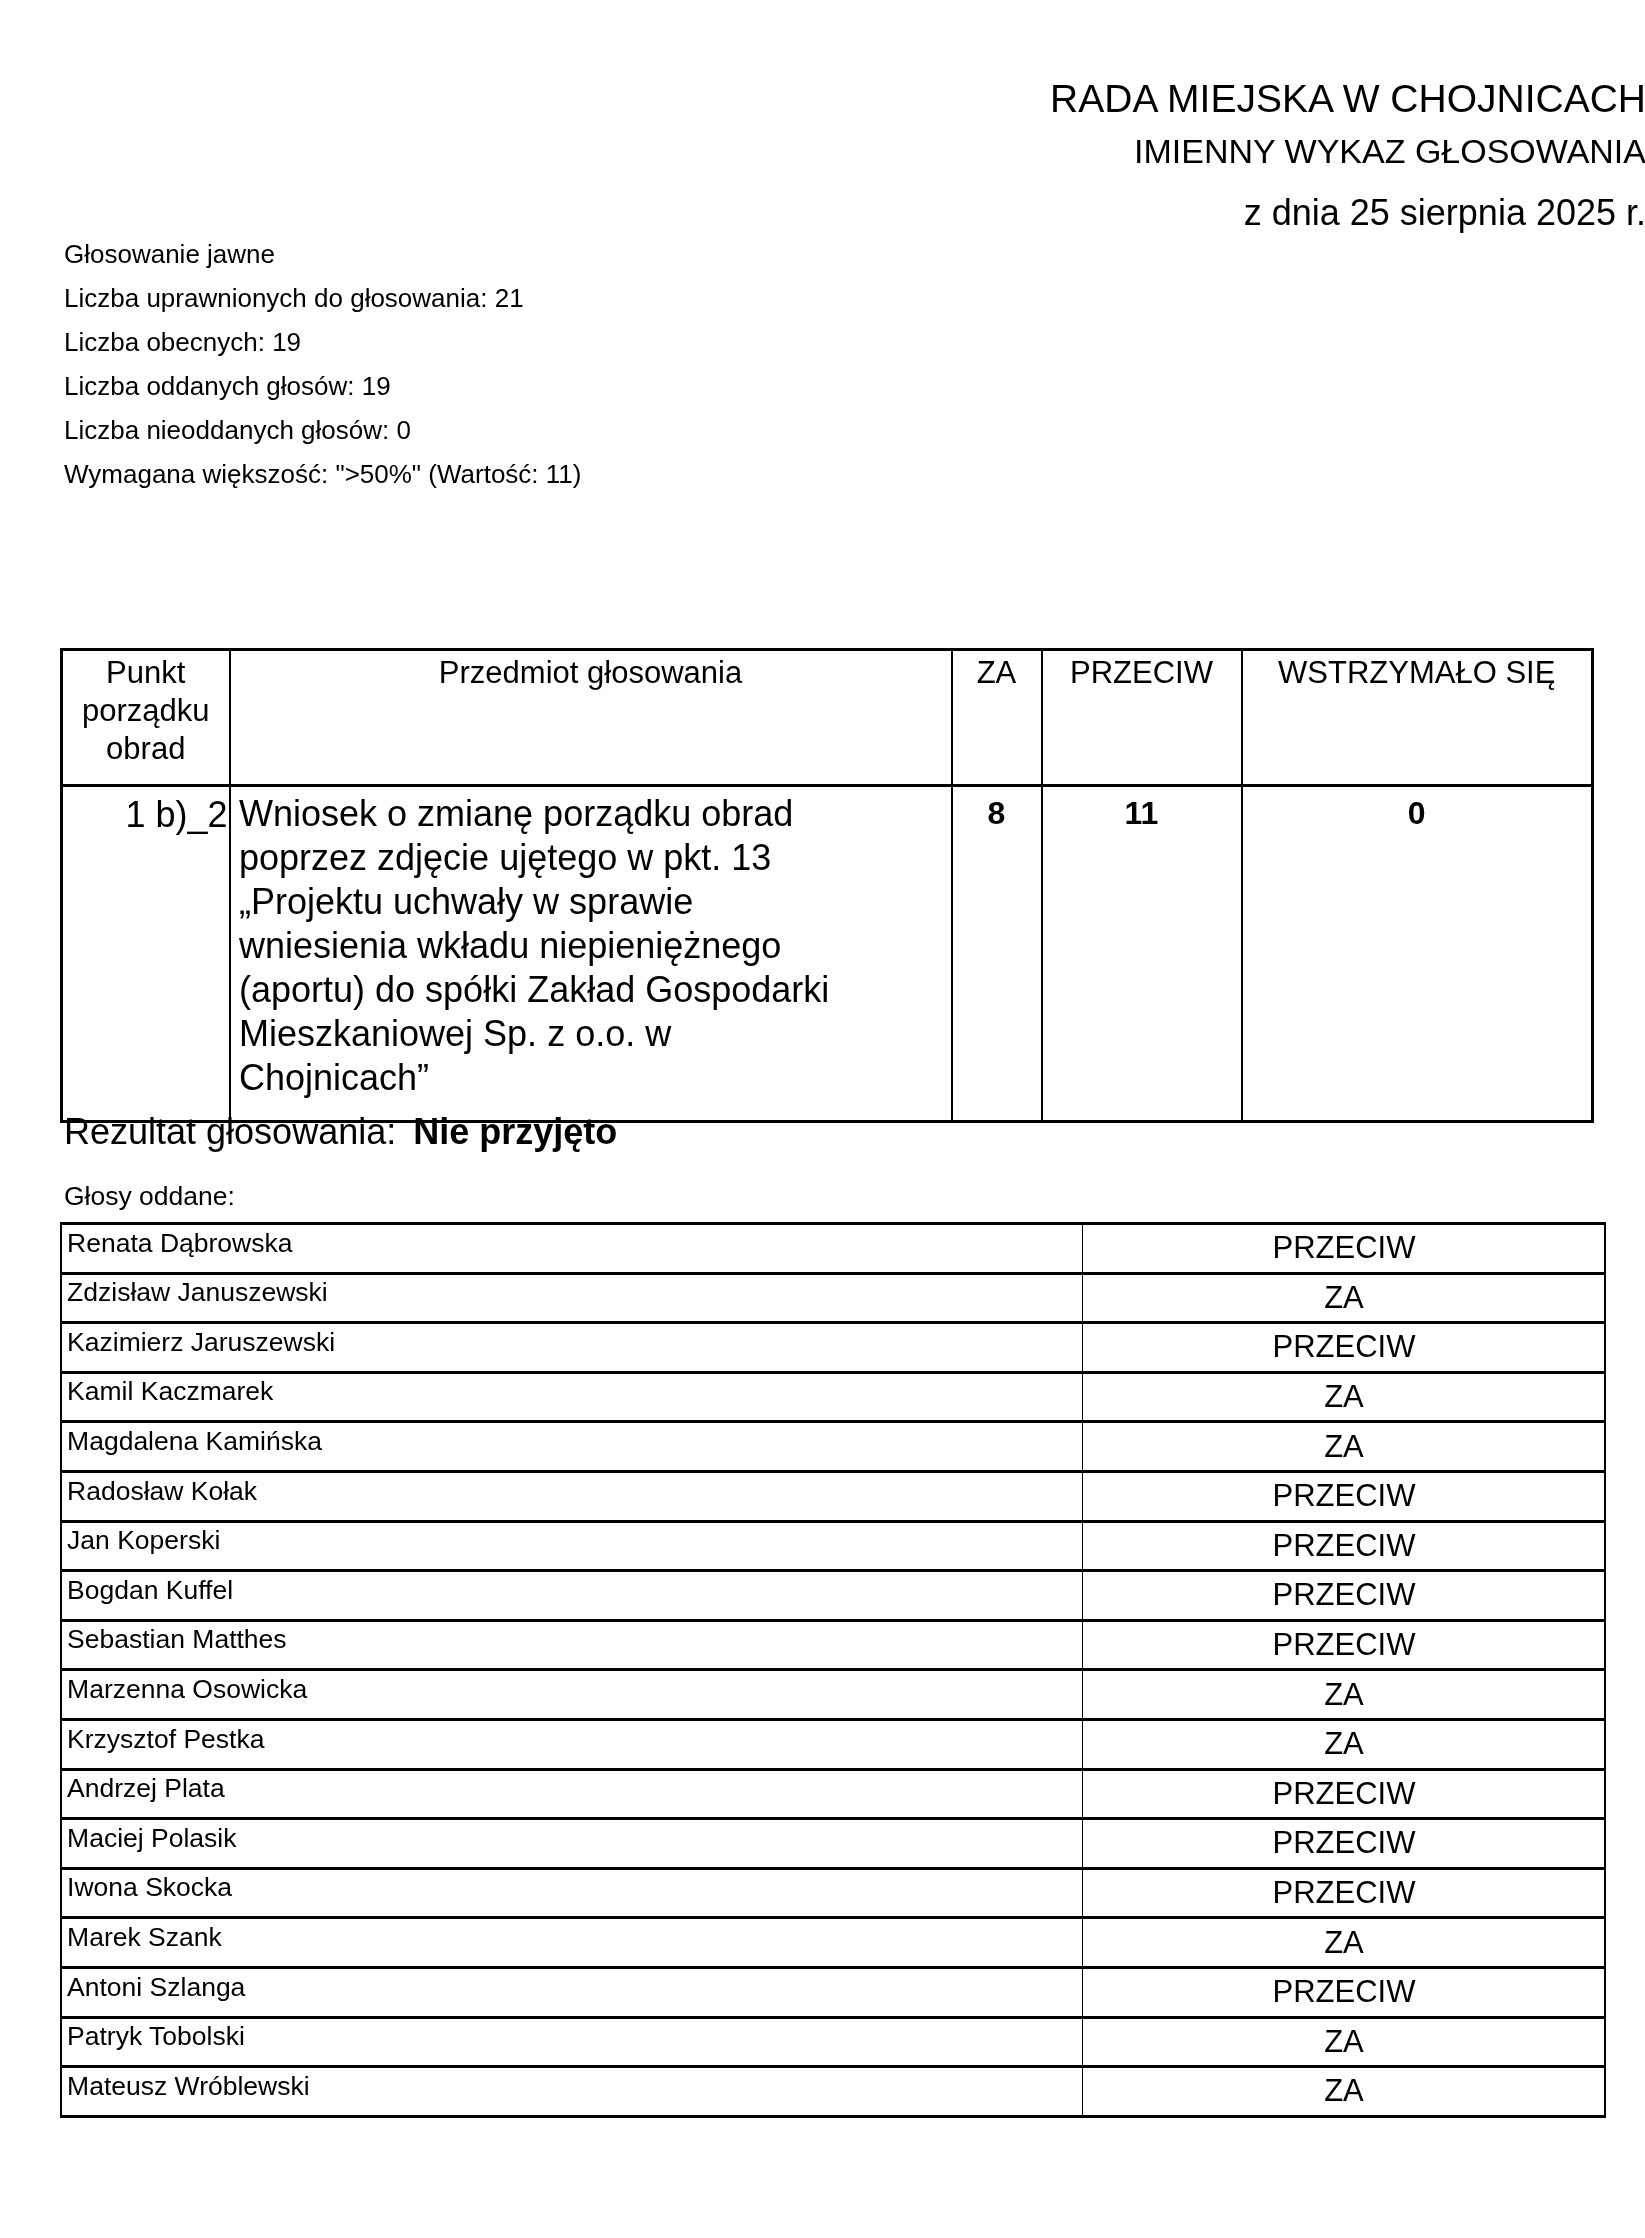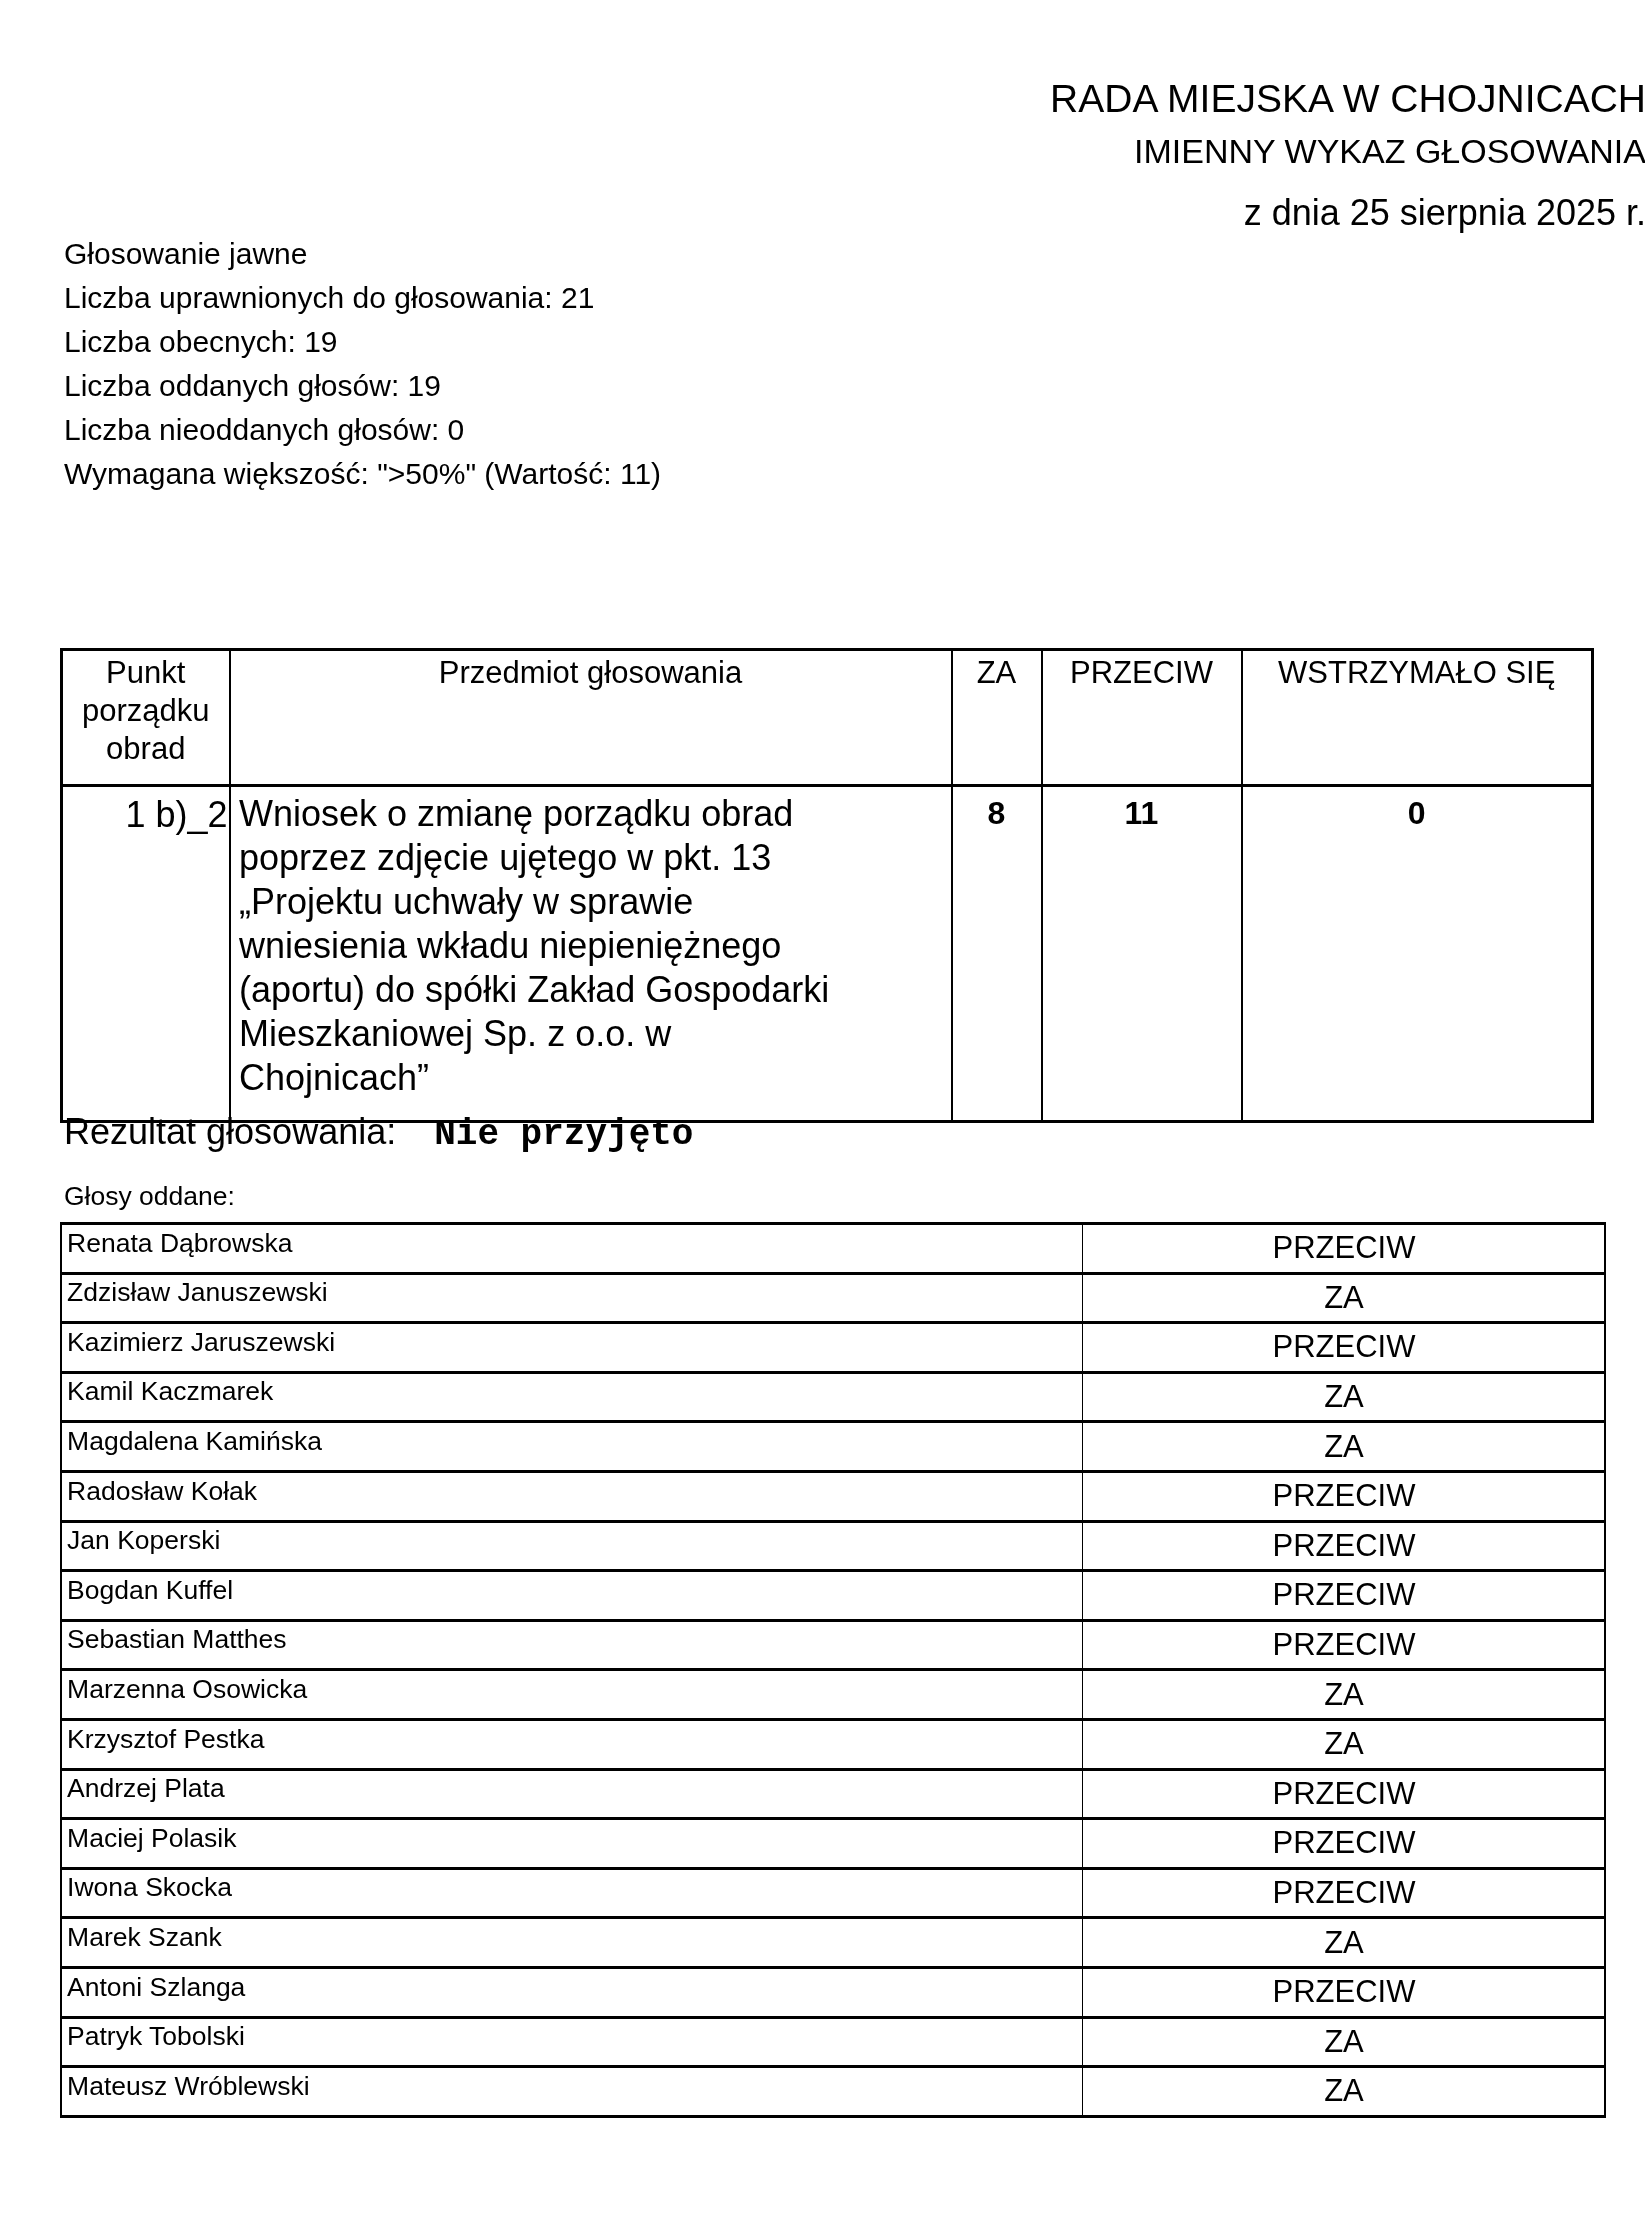--- a/index.html
+++ b/index.html
@@ -27,21 +27,21 @@
   }
   .title    { font-size: 39px; line-height: 53px; }
   .subtitle { font-size: 34px; line-height: 53px; }
   .dateline { font-size: 36px; line-height: 55px; margin-top: 7px; }
 
   
   .meta {
     position: absolute;
     left: 64px;
     top: 232px;
-    font-size: 30px;
+    font-size: 26px;
     line-height: 44px;
   }
 
   
   table { border-collapse: collapse; table-layout: fixed; }
   .vote-table {
     position: absolute;
     left: 60px;
     top: 648px;
     width: 1533px;
@@ -83,22 +83,21 @@
 
   
   .result {
     position: absolute;
     left: 64px;
     top: 1111px;
     font-size: 36px;
   }
   .result-value {
     font-weight: bold;
-    margin-left: 38px;
-    font-family: Liberation Mono, monospace;
+    margin-left: 17px;
   }
 
   
   .votes-label {
     position: absolute;
     left: 64px;
     top: 1181px;
     font-size: 26.5px;
   }
   .names-table {

